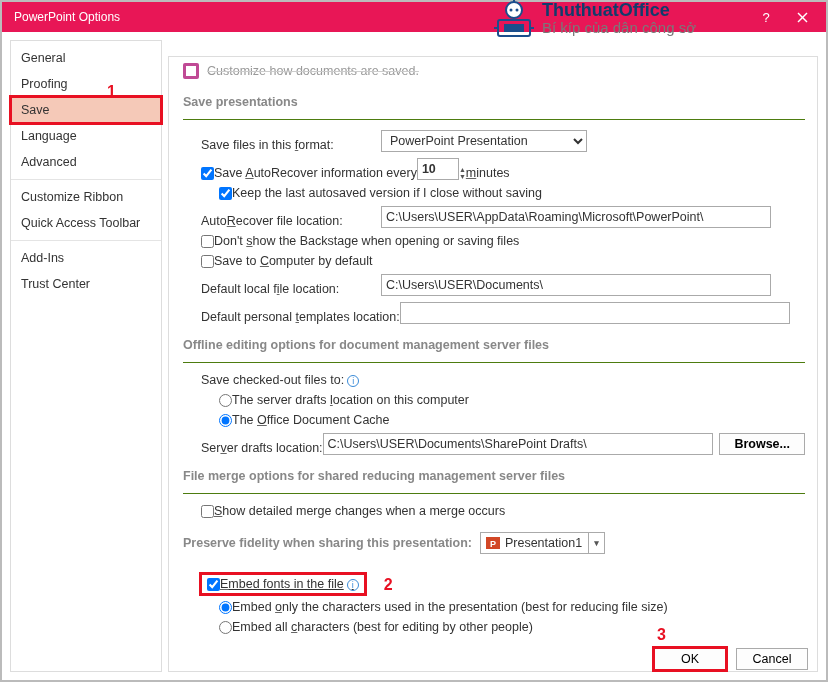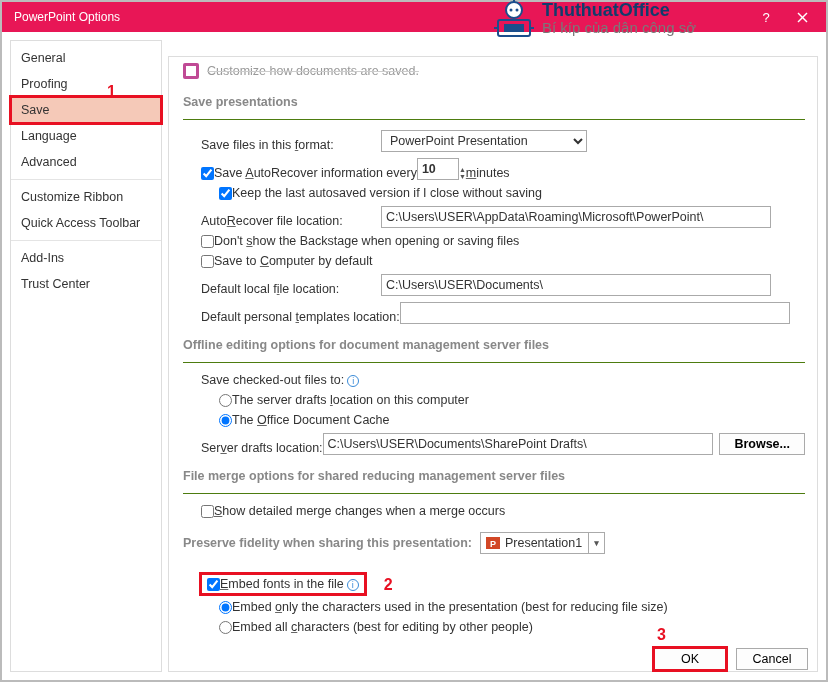--- a/index.html
+++ b/index.html
@@ -176,21 +176,21 @@
           <span class="presel">
             <svg class="picon" viewBox="0 0 16 16">
                 <rect x="1" y="2" width="14" height="12" fill="#d24726"></rect>
                 <text x="8" y="12" text-anchor="middle" font-size="9" fill="#fff" font-weight="700">P</text>
               </svg>
             <span style="padding:0 6px 0 0;color:#333;font-weight:400;">Presentation1</span>
             <span class="pdrop">▾</span>
           </span>
         </div>
 
-        <div class="row indent1 red-box" style="padding:3px 6px;width:fit-content;position:relative;">
+        <div class="row indent1 red-box" style="padding:3px 6px;width:fit-content;position:relative;text-decoration:underline;">
           <input type="checkbox" class="cb" checked="" style="">
           <span><u class="acc">E</u>mbed fonts in the file</span>
           <span class="info">i</span>
           <span class="annot" style="position:absolute; right:-28px; top:2px;">2</span>
         </div>
         <div class="row indent2">
           <input type="radio" class="radio" name="emb" checked="" style="">
           <span>Embed <u class="acc">o</u>nly the characters used in the presentation (best for reducing file size)</span>
         </div>
         <div class="row indent2" style="margin-bottom:20px;">

